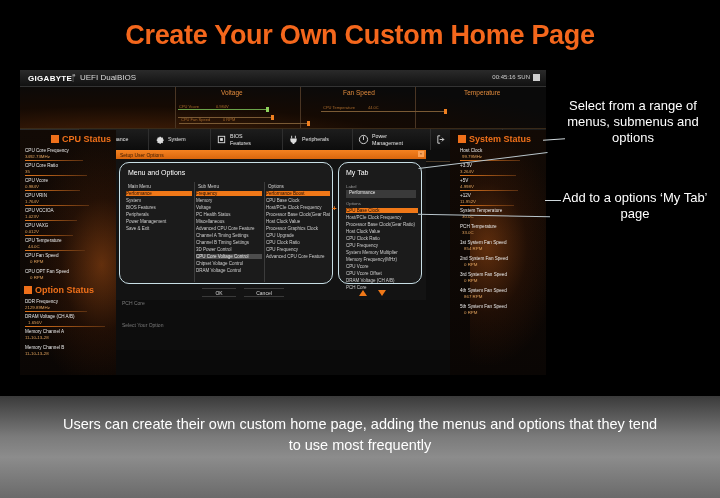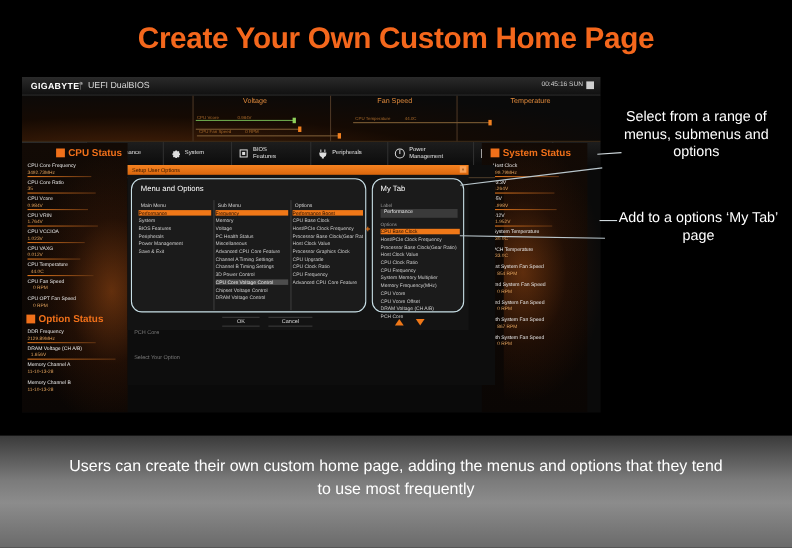--- a/index.html
+++ b/index.html
@@ -66,21 +66,21 @@
   .nav-tab{ position:absolute; top:0; height:22px; color:#e6e6e6; font-size:5.3px;
             border-right:1px solid #2e2e2e; padding-top:7px; }
   .nav-tab .ic{ position:absolute; left:5px; top:5px; width:11px; height:11px; }
   .nav-tab .tx{ position:absolute; left:19px; top:7px; line-height:7px; }
   .nav-tab.active{ background:linear-gradient(180deg,#2a2a2a 0%,#141414 100%); }
 
   
   .rail{ position:absolute; top:60px; width:96px; height:245px;
          background:linear-gradient(180deg,#120a05 0%, #0a0604 100%); }
   #rail-left{ left:0; }
-  #rail-right{ right:12px;padding-left:20px; }
+  #rail-right{ right:0;padding-left:20px; }
   .rail-glow{ position:absolute; top:0; width:96px; height:245px;
               background:radial-gradient(ellipse at 85% 55%, rgba(226,106,26,0.40) 0%, rgba(140,55,10,0.16) 35%, rgba(0,0,0,0) 66%); }
   .rail-head{ position:absolute; color:#f0701a; font-size:9px; font-weight:bold; }
   .rail-head .sq{ display:inline-block; width:8px; height:8px; background:#f0701a; margin-right:3px; vertical-align:-1px;}
   .s-lbl{ position:absolute; color:#e8e8e8; font-size:4.6px; }
   .s-val{ position:absolute; color:#e0a25d; font-size:4.4px; }
   .s-rule{ position:absolute; height:1px; background:linear-gradient(90deg,#e0751c,#5a2f10); }
 
   
   .bgpanel{ position:absolute; left:96px; top:80px; width:334px; height:200px; background:#0d0d0d; }

